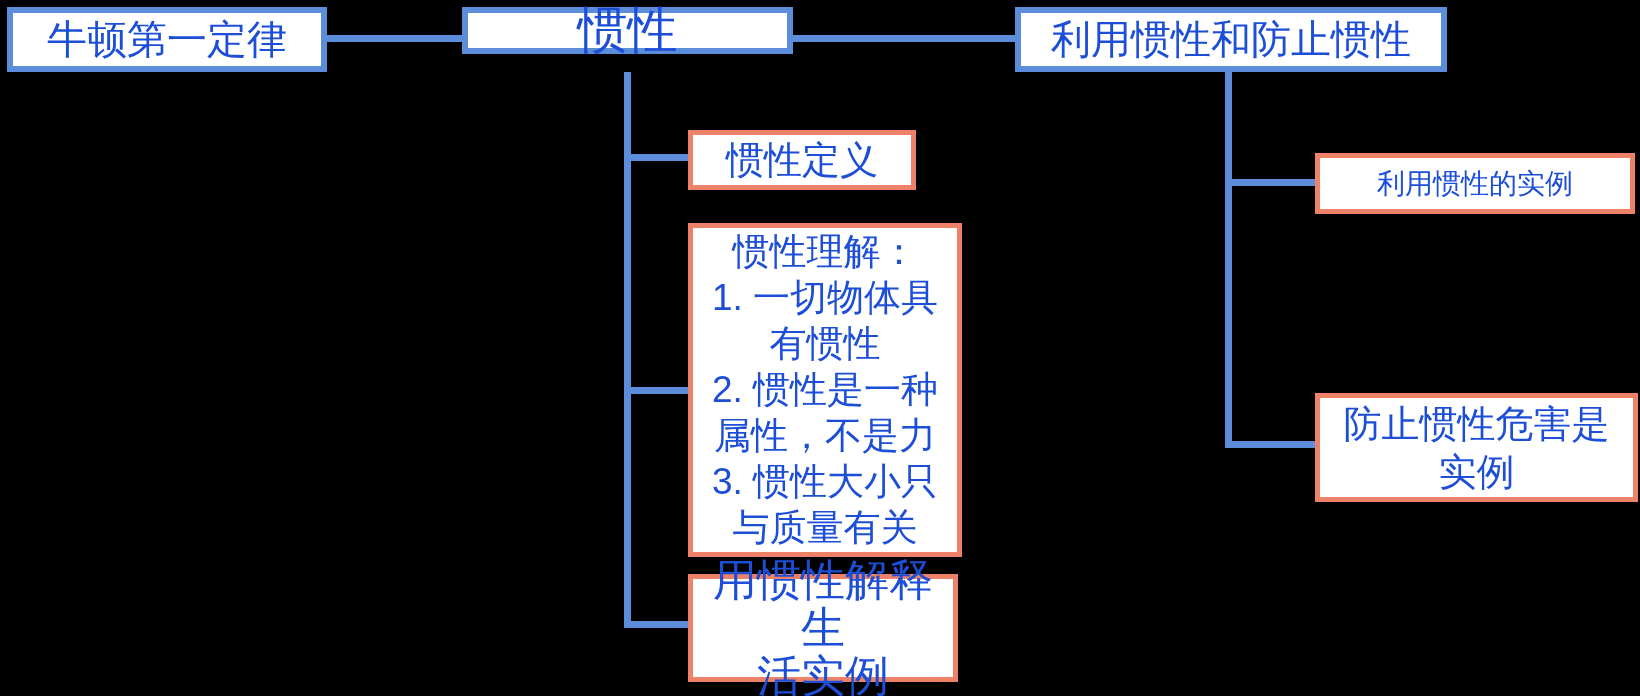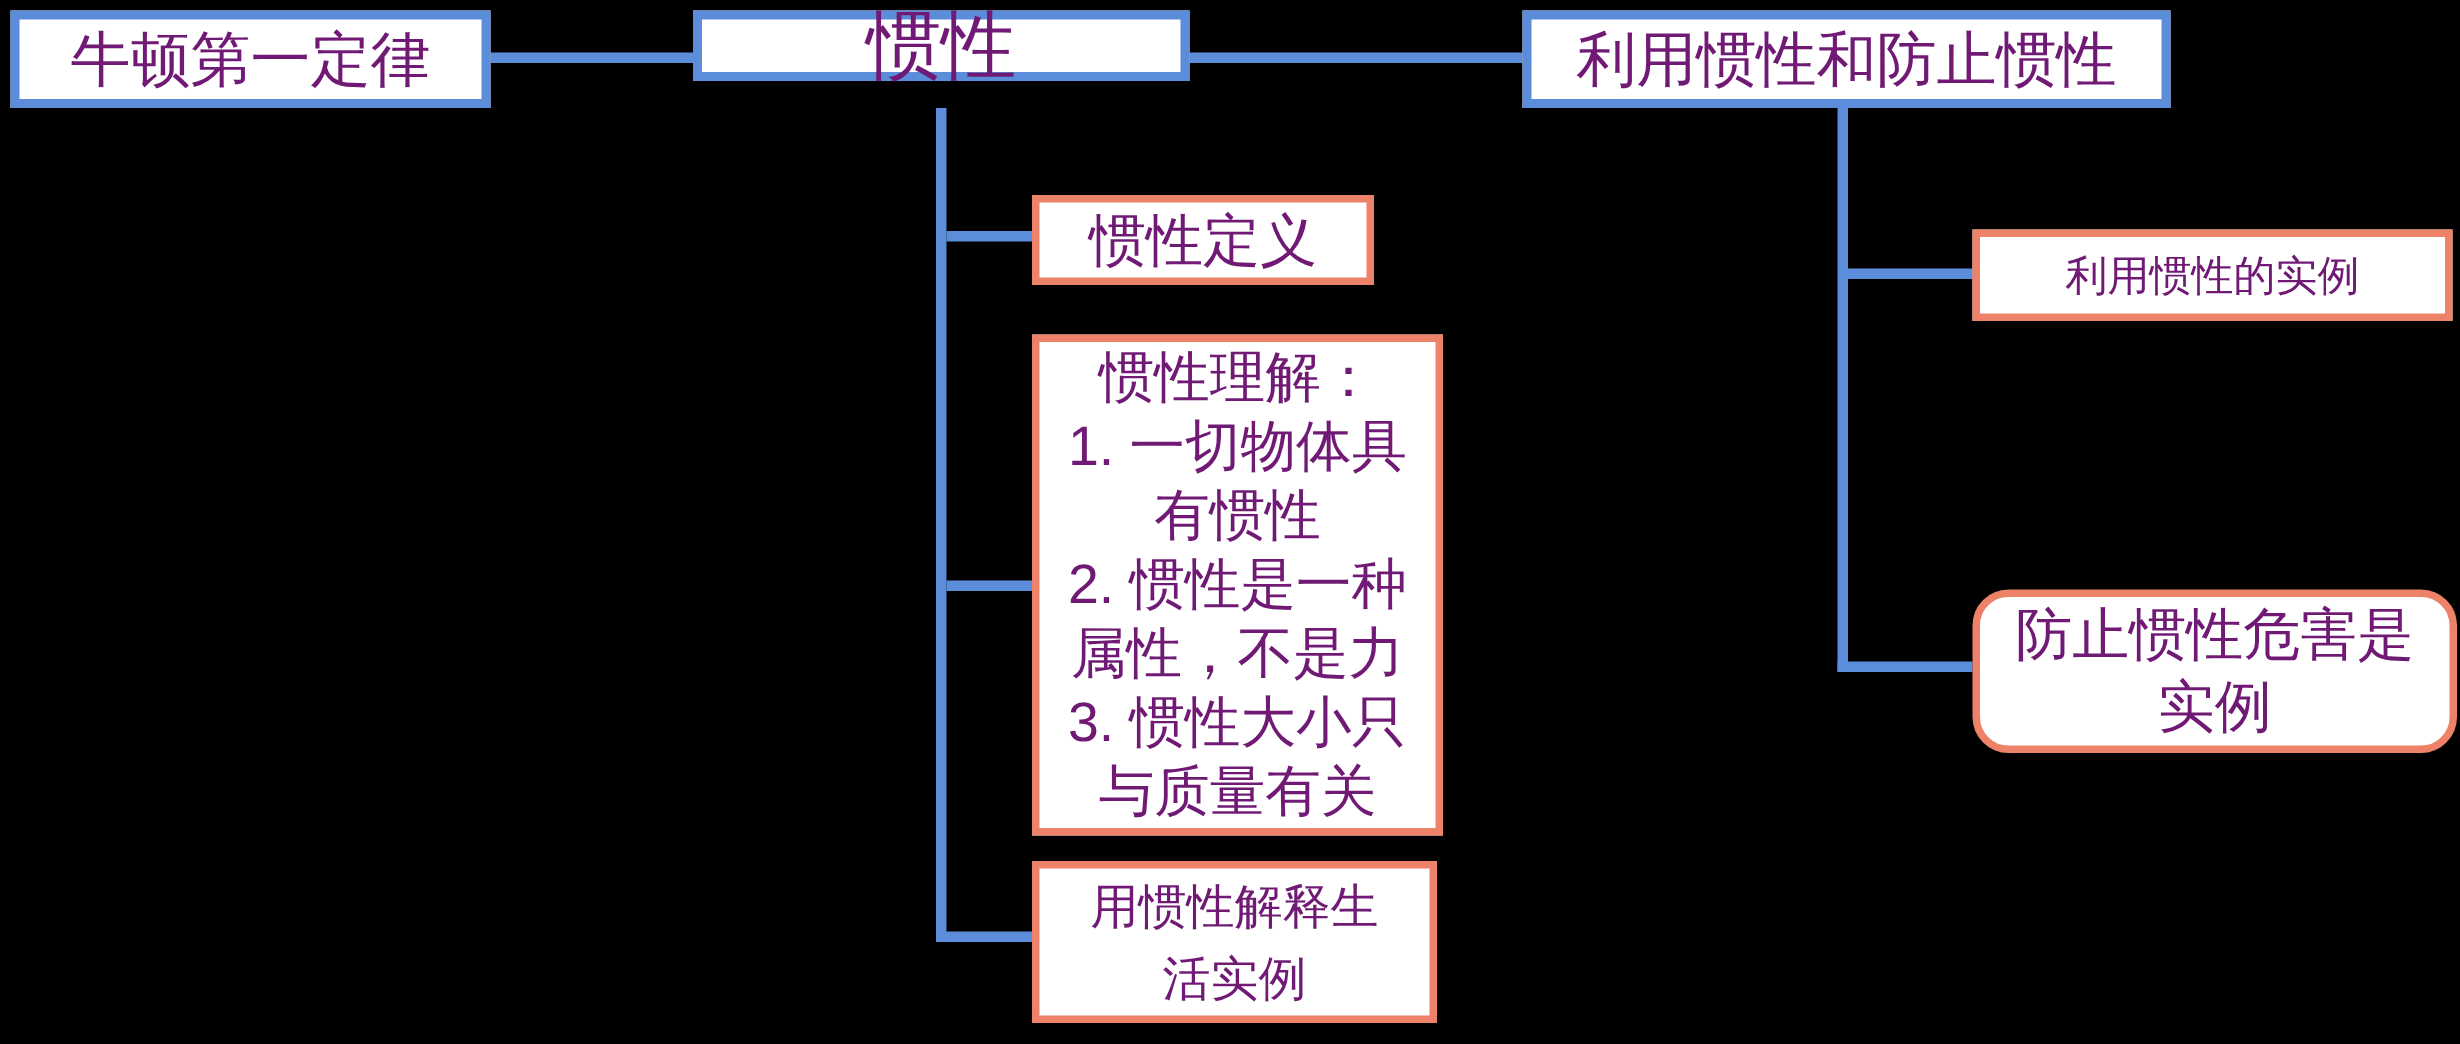--- a/index.html
+++ b/index.html
@@ -11,21 +11,21 @@
     padding: 0;
     background: #000000;
   }
   .stage {
     position: relative;
     width: 1640px;
     height: 696px;
     background: #000000;
     overflow: hidden;
     font-family: "Liberation Sans", "DejaVu Sans", sans-serif;
-    color: #701a75;
+    color: #1d4ed8;
   }
   .node {
     position: absolute;
     background: #FFFFFF;
     box-sizing: border-box;
     display: flex;
     align-items: center;
     justify-content: center;
     text-align: center;
     white-space: pre-line;
@@ -38,25 +38,25 @@
   }
 
   
   #node-newton      { left: 7px;    top: 7px; width: 320px; height: 65px; font-size: 40px; }
   #node-inertia     { left: 462px;  top: 7px; width: 331px; height: 47px; font-size: 50px; }
   #node-useprevent  { left: 1015px; top: 7px; width: 432px; height: 65px; font-size: 40px; }
 
   
   #node-definition    { left: 688px; top: 130px; width: 228px; height: 60px;  font-size: 38px; }
   #node-understanding { left: 688px; top: 223px; width: 274px; height: 334px; font-size: 37px; line-height: 46px; }
-  #node-explain       { left: 688px; top: 574px; width: 270px; height: 108px; font-size: 32px; line-height: 48px; }
+  #node-explain       { left: 688px; top: 574px; width: 270px; height: 108px; font-size: 44px; line-height: 48px; }
 
   
   #node-use-examples     { left: 1315px; top: 153px; width: 320px; height: 61px;  font-size: 28px; }
-  #node-prevent-examples { left: 1315px; top: 393px; width: 323px; height: 109px; font-size: 38px; line-height: 48px; border-radius: 24px; }
+  #node-prevent-examples { left: 1315px; top: 393px; width: 323px; height: 109px; font-size: 38px; line-height: 48px; }
 
   
   #conn-newton-inertia     { left: 327px;  top: 35px;  width: 135px; height: 7px; }
   #conn-inertia-useprevent { left: 793px;  top: 35px;  width: 222px; height: 7px; }
 
   #trunk-inertia        { left: 624px;  top: 72px;  width: 7px;  height: 556px; }
   #branch-definition    { left: 631px;  top: 154px; width: 57px; height: 7px; }
   #branch-understanding { left: 631px;  top: 387px; width: 57px; height: 7px; }
   #branch-explain       { left: 624px;  top: 621px; width: 64px; height: 7px; }
 

